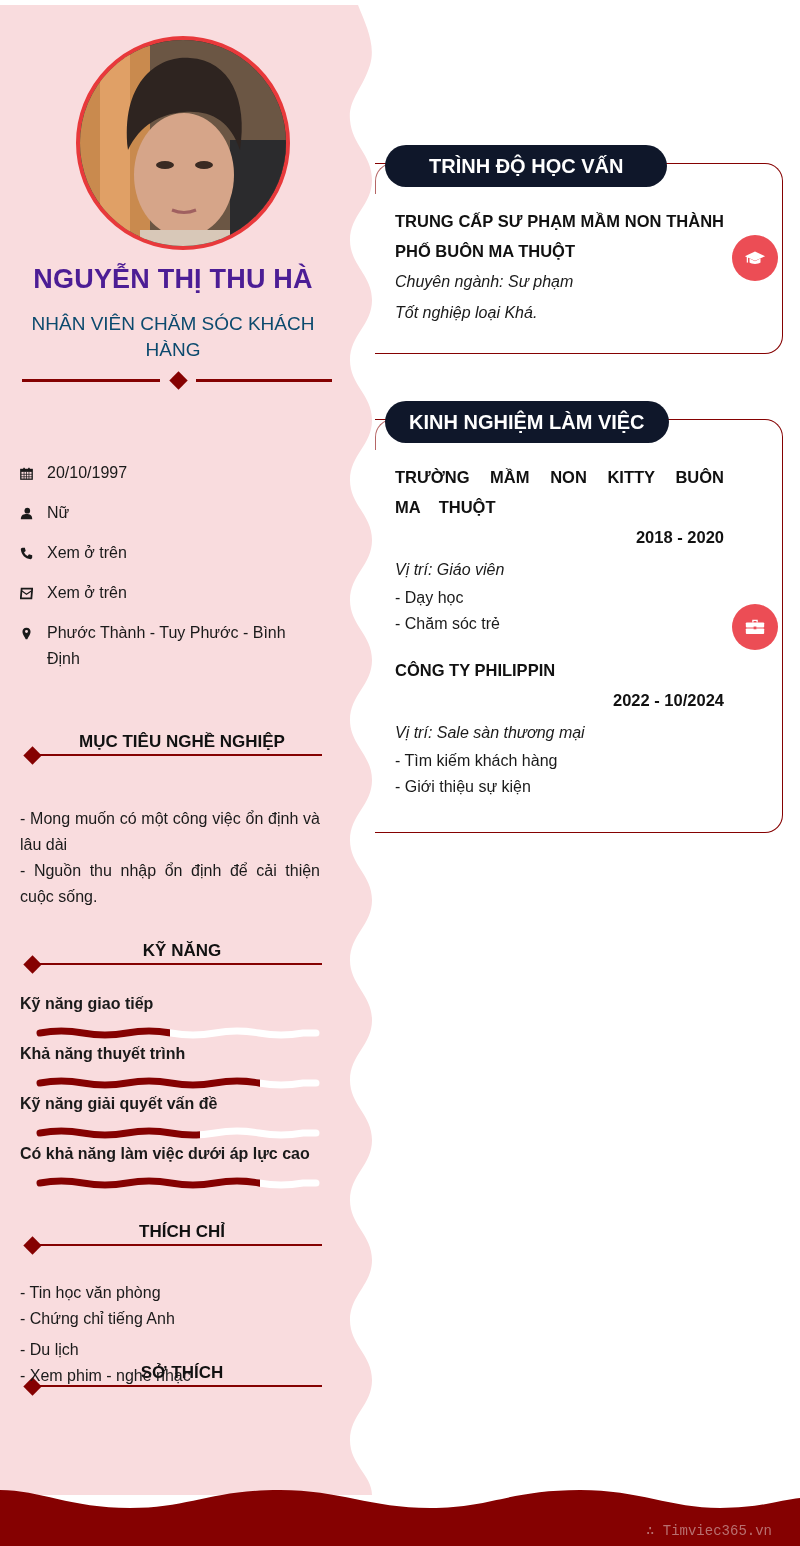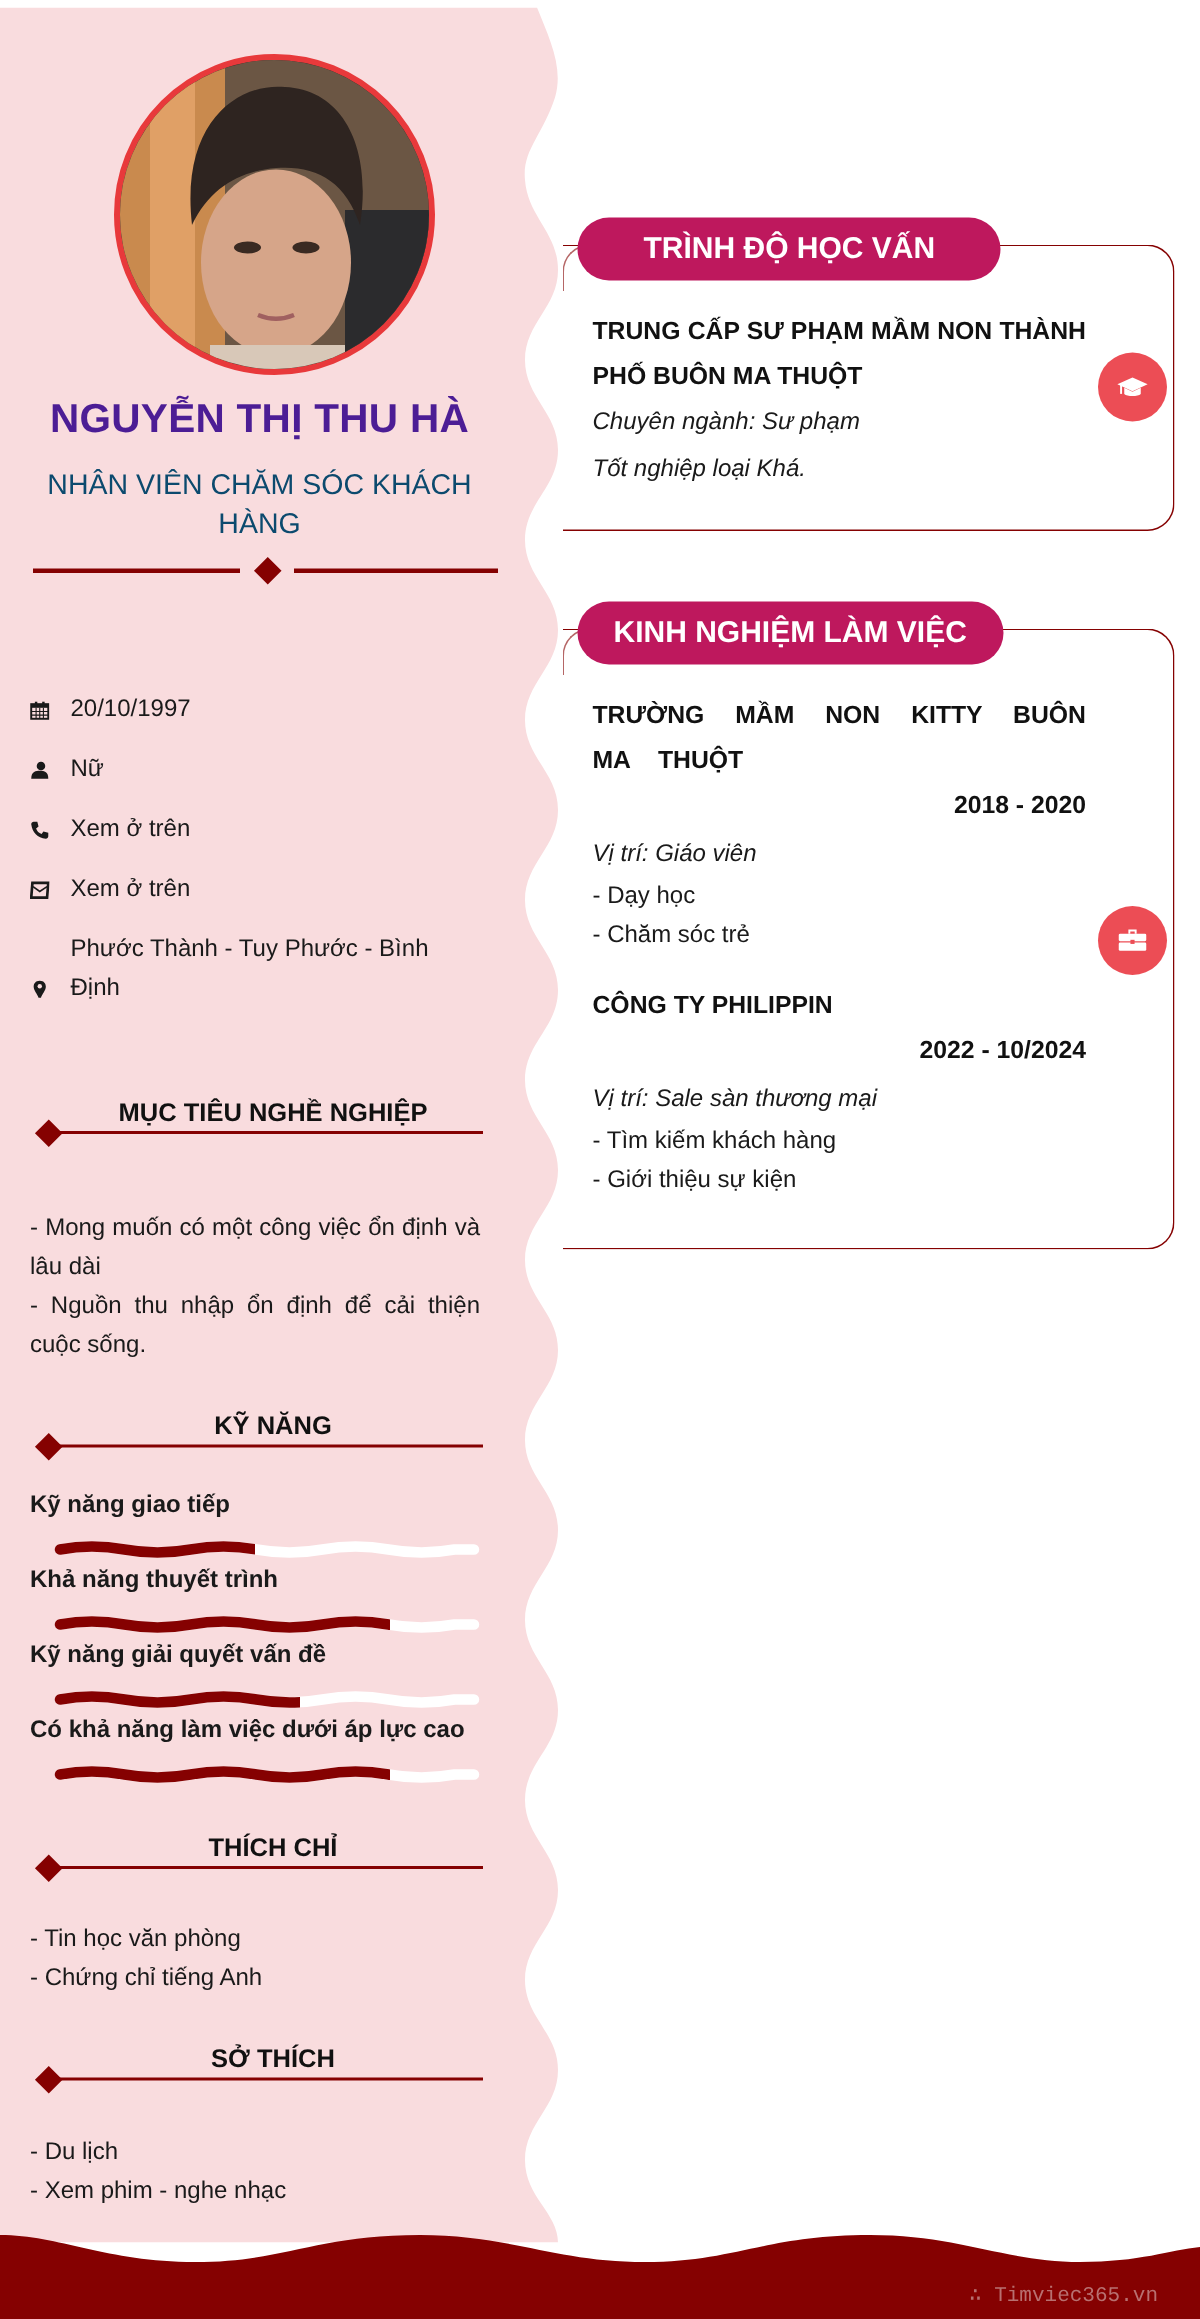--- a/index.html
+++ b/index.html
@@ -16,41 +16,41 @@
 
   .name { position: absolute; left: 0; top: 264px; width: 346px; text-align: center; font-weight: bold; font-size: 27px; color: #4c1d95; letter-spacing: 0.2px; }
   .title { position: absolute; left: 20px; top: 311px; width: 306px; text-align: center; font-size: 19px; line-height: 26px; color: #0c4a6e; }
   .name-divider { position: absolute; left: 22px; top: 372px; width: 310px; height: 18px; }
   .name-divider .line { position: absolute; top: 7px; height: 3px; background: #850101; }
   .name-divider .l1 { left: 0; width: 138px; }
   .name-divider .l2 { left: 174px; width: 136px; }
   .name-divider .dia { position: absolute; left: 150px; top: 2px; width: 13px; height: 13px; background: #850101; transform: rotate(45deg); }
 
   .info { position: absolute; left: 20px; top: 460px; width: 290px; }
-  .info-row { display: flex; align-items: flex-end; font-size: 16px; line-height: 26px; margin-bottom: 14px; }
+  .info-row { display: flex; align-items: flex-start; font-size: 16px; line-height: 26px; margin-bottom: 14px; }
   .info-row .ic { width: 27px; flex: 0 0 27px; height: 26px; display: flex; align-items: center; }
   .info-row .ic svg { width: 13px; height: 13px; }
   .info-row .txt { flex: 1; }
 
   .sec-head { position: absolute; left: 22px; width: 300px; height: 30px; }
   .sec-head .lbl { position: absolute; left: 20px; right: 0; top: 0; text-align: center; font-weight: bold; font-size: 17px; color: #111; }
   .sec-head .hline { position: absolute; left: 8px; right: 0; top: 22px; height: 2px; background: #850101; }
   .sec-head .dia { position: absolute; left: 4px; top: 17px; width: 13px; height: 13px; background: #850101; transform: rotate(45deg); }
 
   .para { position: absolute; left: 20px; width: 300px; font-size: 16px; line-height: 26px; text-align: justify; }
 
   .skill { position: absolute; left: 20px; width: 310px; font-weight: bold; }
   .skill .sname { font-size: 16px; line-height: 22px; }
   .skill .bar { position: relative; margin-top: 12px; margin-left: 16px; width: 284px; height: 12px; }
   .skill .bar svg { position: absolute; left: 0; top: 0; }
 
   
   .card { position: absolute; left: 375px; width: 408px; border: 1px solid #850101; border-left: none; border-radius: 0 18px 18px 0; }
   .card::before { content: ""; position: absolute; left: 0; top: -1px; width: 30px; height: 30px; border-top: 1px solid #850101; border-left: 1px solid #850101; border-radius: 18px 0 0 0; opacity: .6; }
-  .card-tab { position: absolute; left: 10px; top: -19px; height: 42px; padding: 0 44px 0 44px; background: #be185d; color: #fff; border-radius: 21px; font-weight: bold; font-size: 20px; line-height: 42px; white-space: nowrap; }
+  .card-tab { position: absolute; left: 10px; top: -19px; height: 42px; padding: 0 44px 0 44px; background: #0f172a; color: #fff; border-radius: 21px; font-weight: bold; font-size: 20px; line-height: 42px; white-space: nowrap; }
   .card-body { padding: 44px 58px 22px 20px; }
   .card-icon { position: absolute; right: 4px; width: 46px; height: 46px; border-radius: 50%; background: #ec4d55; display: flex; align-items: center; justify-content: center; }
   .card-icon svg { width: 22px; height: 22px; }
 
   .org { font-weight: bold; font-size: 16.5px; line-height: 30px; color: #111; text-align: justify; }
   .period { font-weight: bold; font-size: 16.5px; line-height: 30px; text-align: right; color: #111; }
   .line16 { font-size: 16px; line-height: 31px; font-style: italic; }
   .desc { font-size: 16px; line-height: 26px; }
 
   
@@ -219,21 +219,21 @@
   <div class="para" style="top:1280px;">
     <div>- Tin học văn phòng</div>
     <div>- Chứng chỉ tiếng Anh</div>
   </div>
 
   <div class="sec-head" style="top:1363px;text-decoration:underline;">
     <div class="hline"></div>
       <div class="dia"></div>
     <div class="lbl">SỞ THÍCH</div>
   </div>
-  <div class="para" style="top:1422px;">
+  <div class="para" style="top:1337px;">
     <div>- Du lịch</div>
     <div>- Xem phim - nghe nhạc</div>
   </div>
 
   <div class="card" style="top:163px; height:191px;">
     <div class="card-tab">TRÌNH ĐỘ HỌC VẤN</div>
     <div class="card-body" style="padding-top:42px;">
       <div class="org">TRUNG CẤP SƯ PHẠM MẦM NON THÀNH PHỐ BUÔN MA THUỘT</div>
       <div class="line16">Chuyên ngành: Sư phạm</div>
       <div class="line16">Tốt nghiệp loại Khá.</div>

